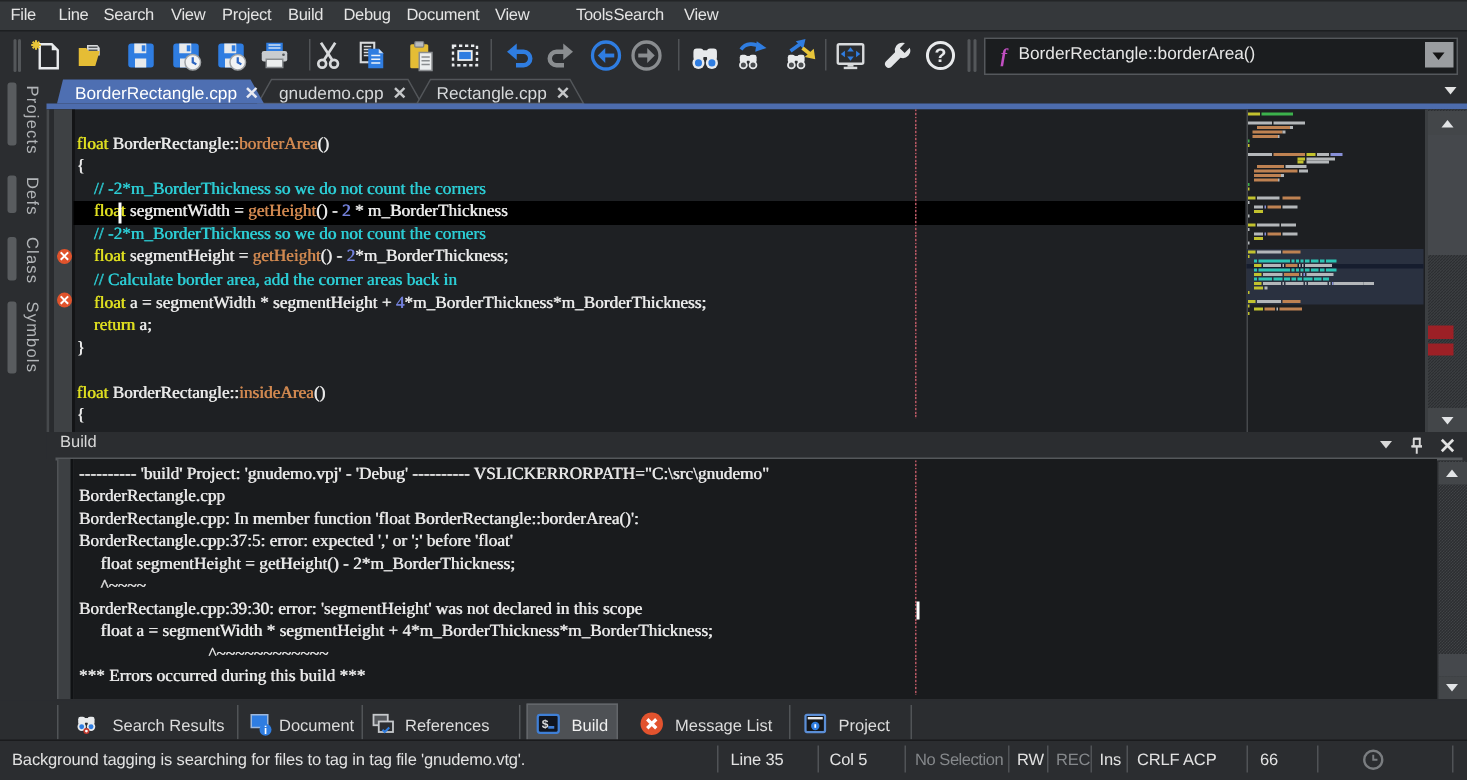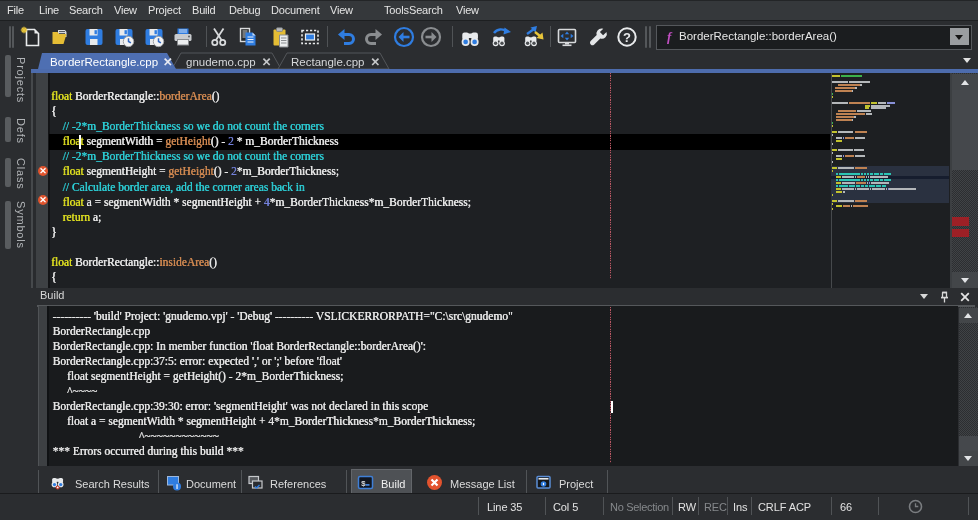--- a/index.html
+++ b/index.html
@@ -505,20 +505,21 @@
       </svg></span>
   <span class="ticon" id="bt-out" style="left:535px;top:7px"><svg width="17" height="17" viewBox="0 0 17 17">
         <rect x="2" y="2.5" width="13" height="11.5" rx="1" fill="#15171a" stroke="#5b8ed6" stroke-width="1.5"></rect>
         <rect x="3.5" y="4" width="10" height="1.6" fill="#e8eaec"></rect>
         <circle cx="8.5" cy="10" r="2.8" fill="#2f7de1"></circle>
         <rect x="7.9" y="8.8" width="1.2" height="2.4" fill="#fff"></rect>
       </svg></span>
 </div>
 
 <div class="abs" id="status">
+  <span class="fld" style="left:8px">Background tagging is searching for files to tag in tag file 'gnudemo.vtg'.</span>
   <span class="sep" style="left:478px"></span>
     <span class="fld" style="left:487px">Line 35</span>
   <span class="sep" style="left:545px"></span>
     <span class="fld" style="left:553px">Col 5</span>
   <span class="sep" style="left:603px"></span>
     <span class="fld" style="left:610px;color:#85888b;letter-spacing:-0.3px;">No Selection</span>
   <span class="sep" style="left:672px"></span>
     <span class="fld" style="left:678px">RW</span>
   <span class="sep" style="left:698px"></span>
     <span class="fld" style="left:704px;color:#85888b;">REC</span>

